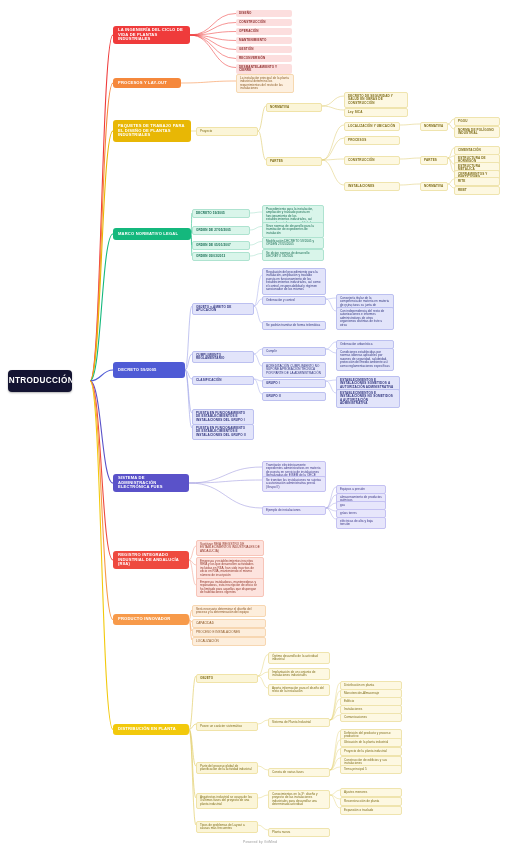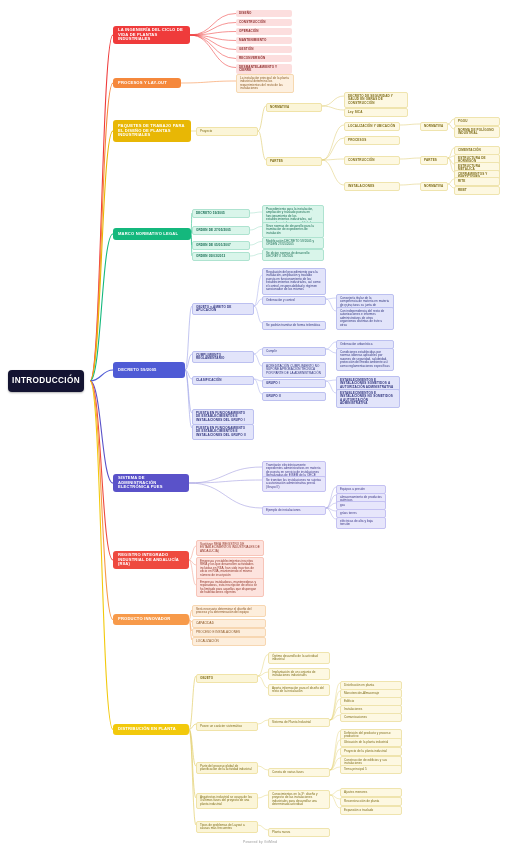--- a/index.html
+++ b/index.html
@@ -182,21 +182,21 @@
       <path d="M330,770 C335,770 335,749 340,749" stroke="#e2cf6c" fill="none" stroke-width="0.42"></path>
       <path d="M330,770 C335,770 335,758 340,758" stroke="#e2cf6c" fill="none" stroke-width="0.42"></path>
       <path d="M330,770 C335,770 335,767 340,767" stroke="#e2cf6c" fill="none" stroke-width="0.42"></path>
       <path d="M258,798 C263,798 263,795 268,795" stroke="#e2cf6c" fill="none" stroke-width="0.45"></path>
       <path d="M330,795 C335,795 335,790 340,790" stroke="#e2cf6c" fill="none" stroke-width="0.42"></path>
       <path d="M330,795 C335,795 335,799 340,799" stroke="#e2cf6c" fill="none" stroke-width="0.42"></path>
       <path d="M330,795 C335,795 335,808 340,808" stroke="#e2cf6c" fill="none" stroke-width="0.42"></path>
       <path d="M258,825 C263,825 263,830 268,830" stroke="#e2cf6c" fill="none" stroke-width="0.45"></path>
     </svg>
   <div id="nodes">
-      <div class="node root" style="left: 8px; top: 370px; width: 76px; min-height: 22px;">INTRODUCCIÓN</div>
+      <div class="node root" style="left: 8px; top: 370px; width: 64px; min-height: 22px;">INTRODUCCIÓN</div>
       <div class="node l1 red" style="left: 113px; top: 26px; width: 77px; min-height: 18px;">LA INGENIERÍA DEL CICLO DE VIDA DE PLANTAS INDUSTRIALES</div>
       <div class="node lx tred caps" style="left: 236px; top: 10px; width: 56px; min-height: 7px;">DISEÑO</div>
       <div class="node lx tred caps" style="left: 236px; top: 19px; width: 56px; min-height: 7px;">CONSTRUCCIÓN</div>
       <div class="node lx tred caps" style="left: 236px; top: 28px; width: 56px; min-height: 7px;">OPERACIÓN</div>
       <div class="node lx tred caps" style="left: 236px; top: 37px; width: 56px; min-height: 7px;">MANTENIMIENTO</div>
       <div class="node lx tred caps" style="left: 236px; top: 46px; width: 56px; min-height: 7px;">GESTIÓN</div>
       <div class="node lx tred caps" style="left: 236px; top: 55px; width: 56px; min-height: 7px;">RECONVERSIÓN</div>
       <div class="node lx tred caps" style="left: 236px; top: 64px; width: 56px; min-height: 7px;">DESMANTELAMIENTO Y CIERRE</div>
       <div class="node l1 orange" style="left: 113px; top: 78px; width: 68px; min-height: 10px;">PROCESOS Y LAY-OUT</div>
       <div class="node lx torg" style="left: 236px; top: 74px; width: 58px; min-height: 14px;">La instalación principal de la planta industrial determina los requerimientos del resto de las instalaciones</div>

